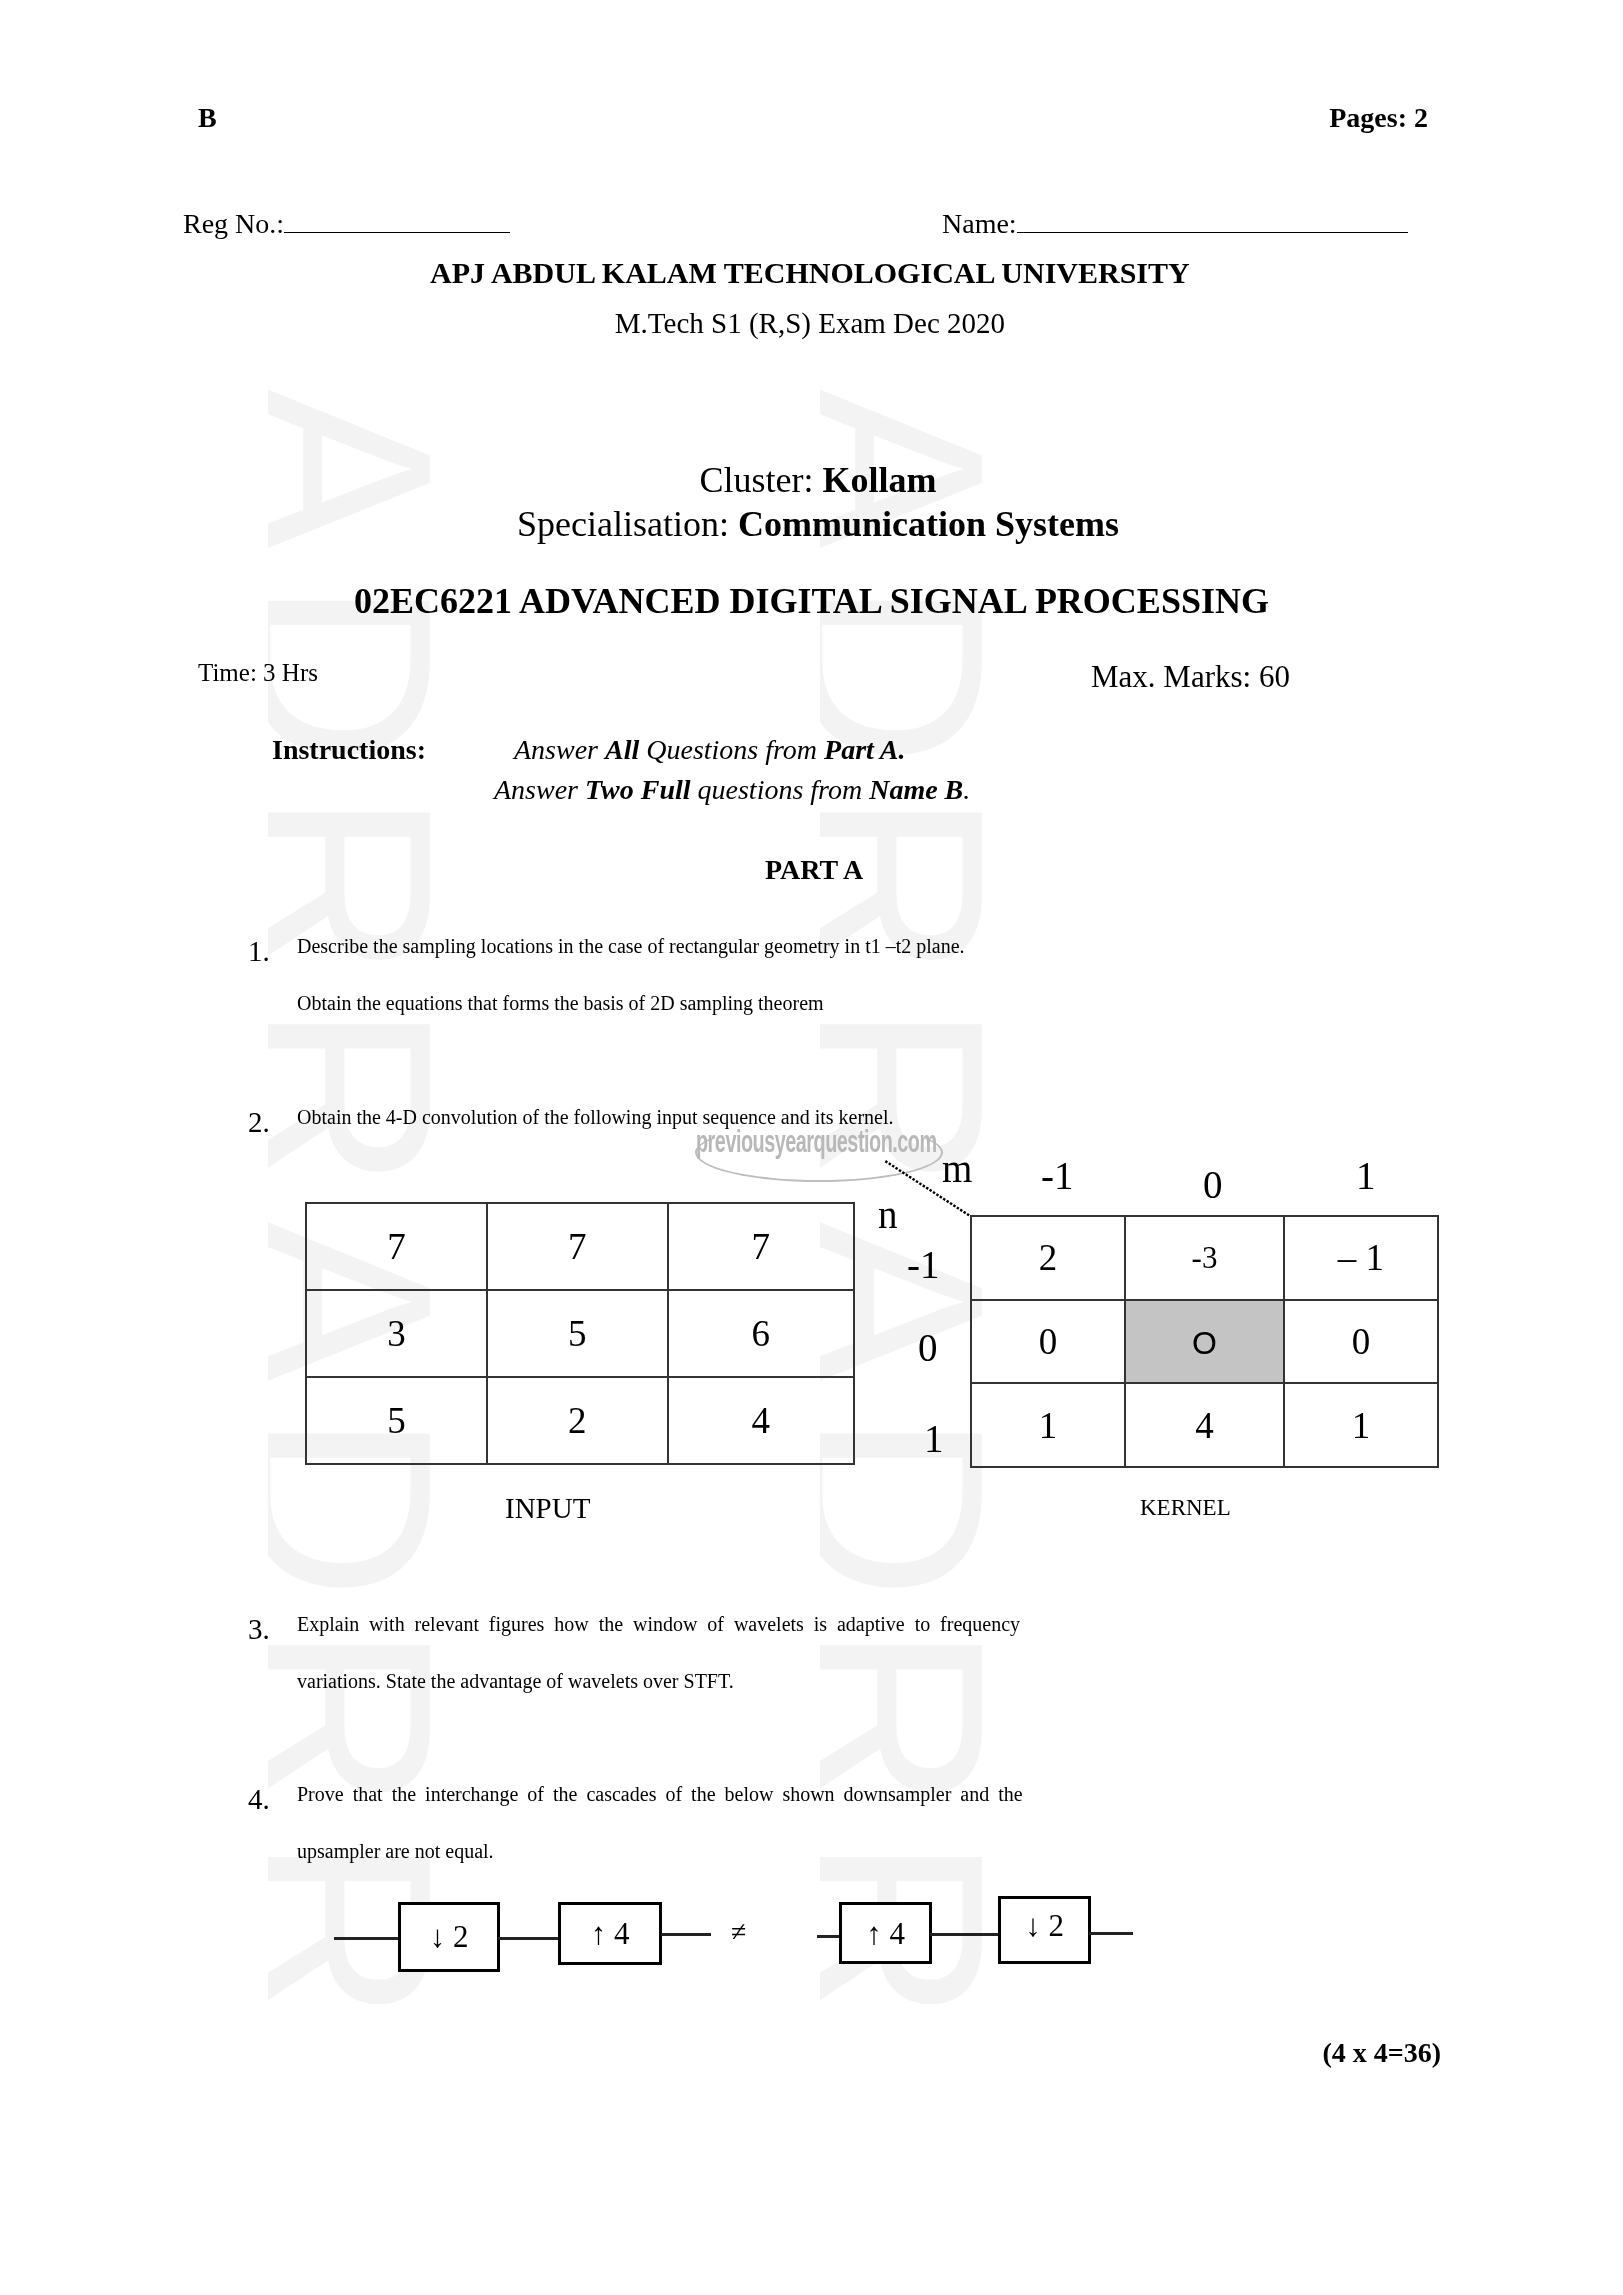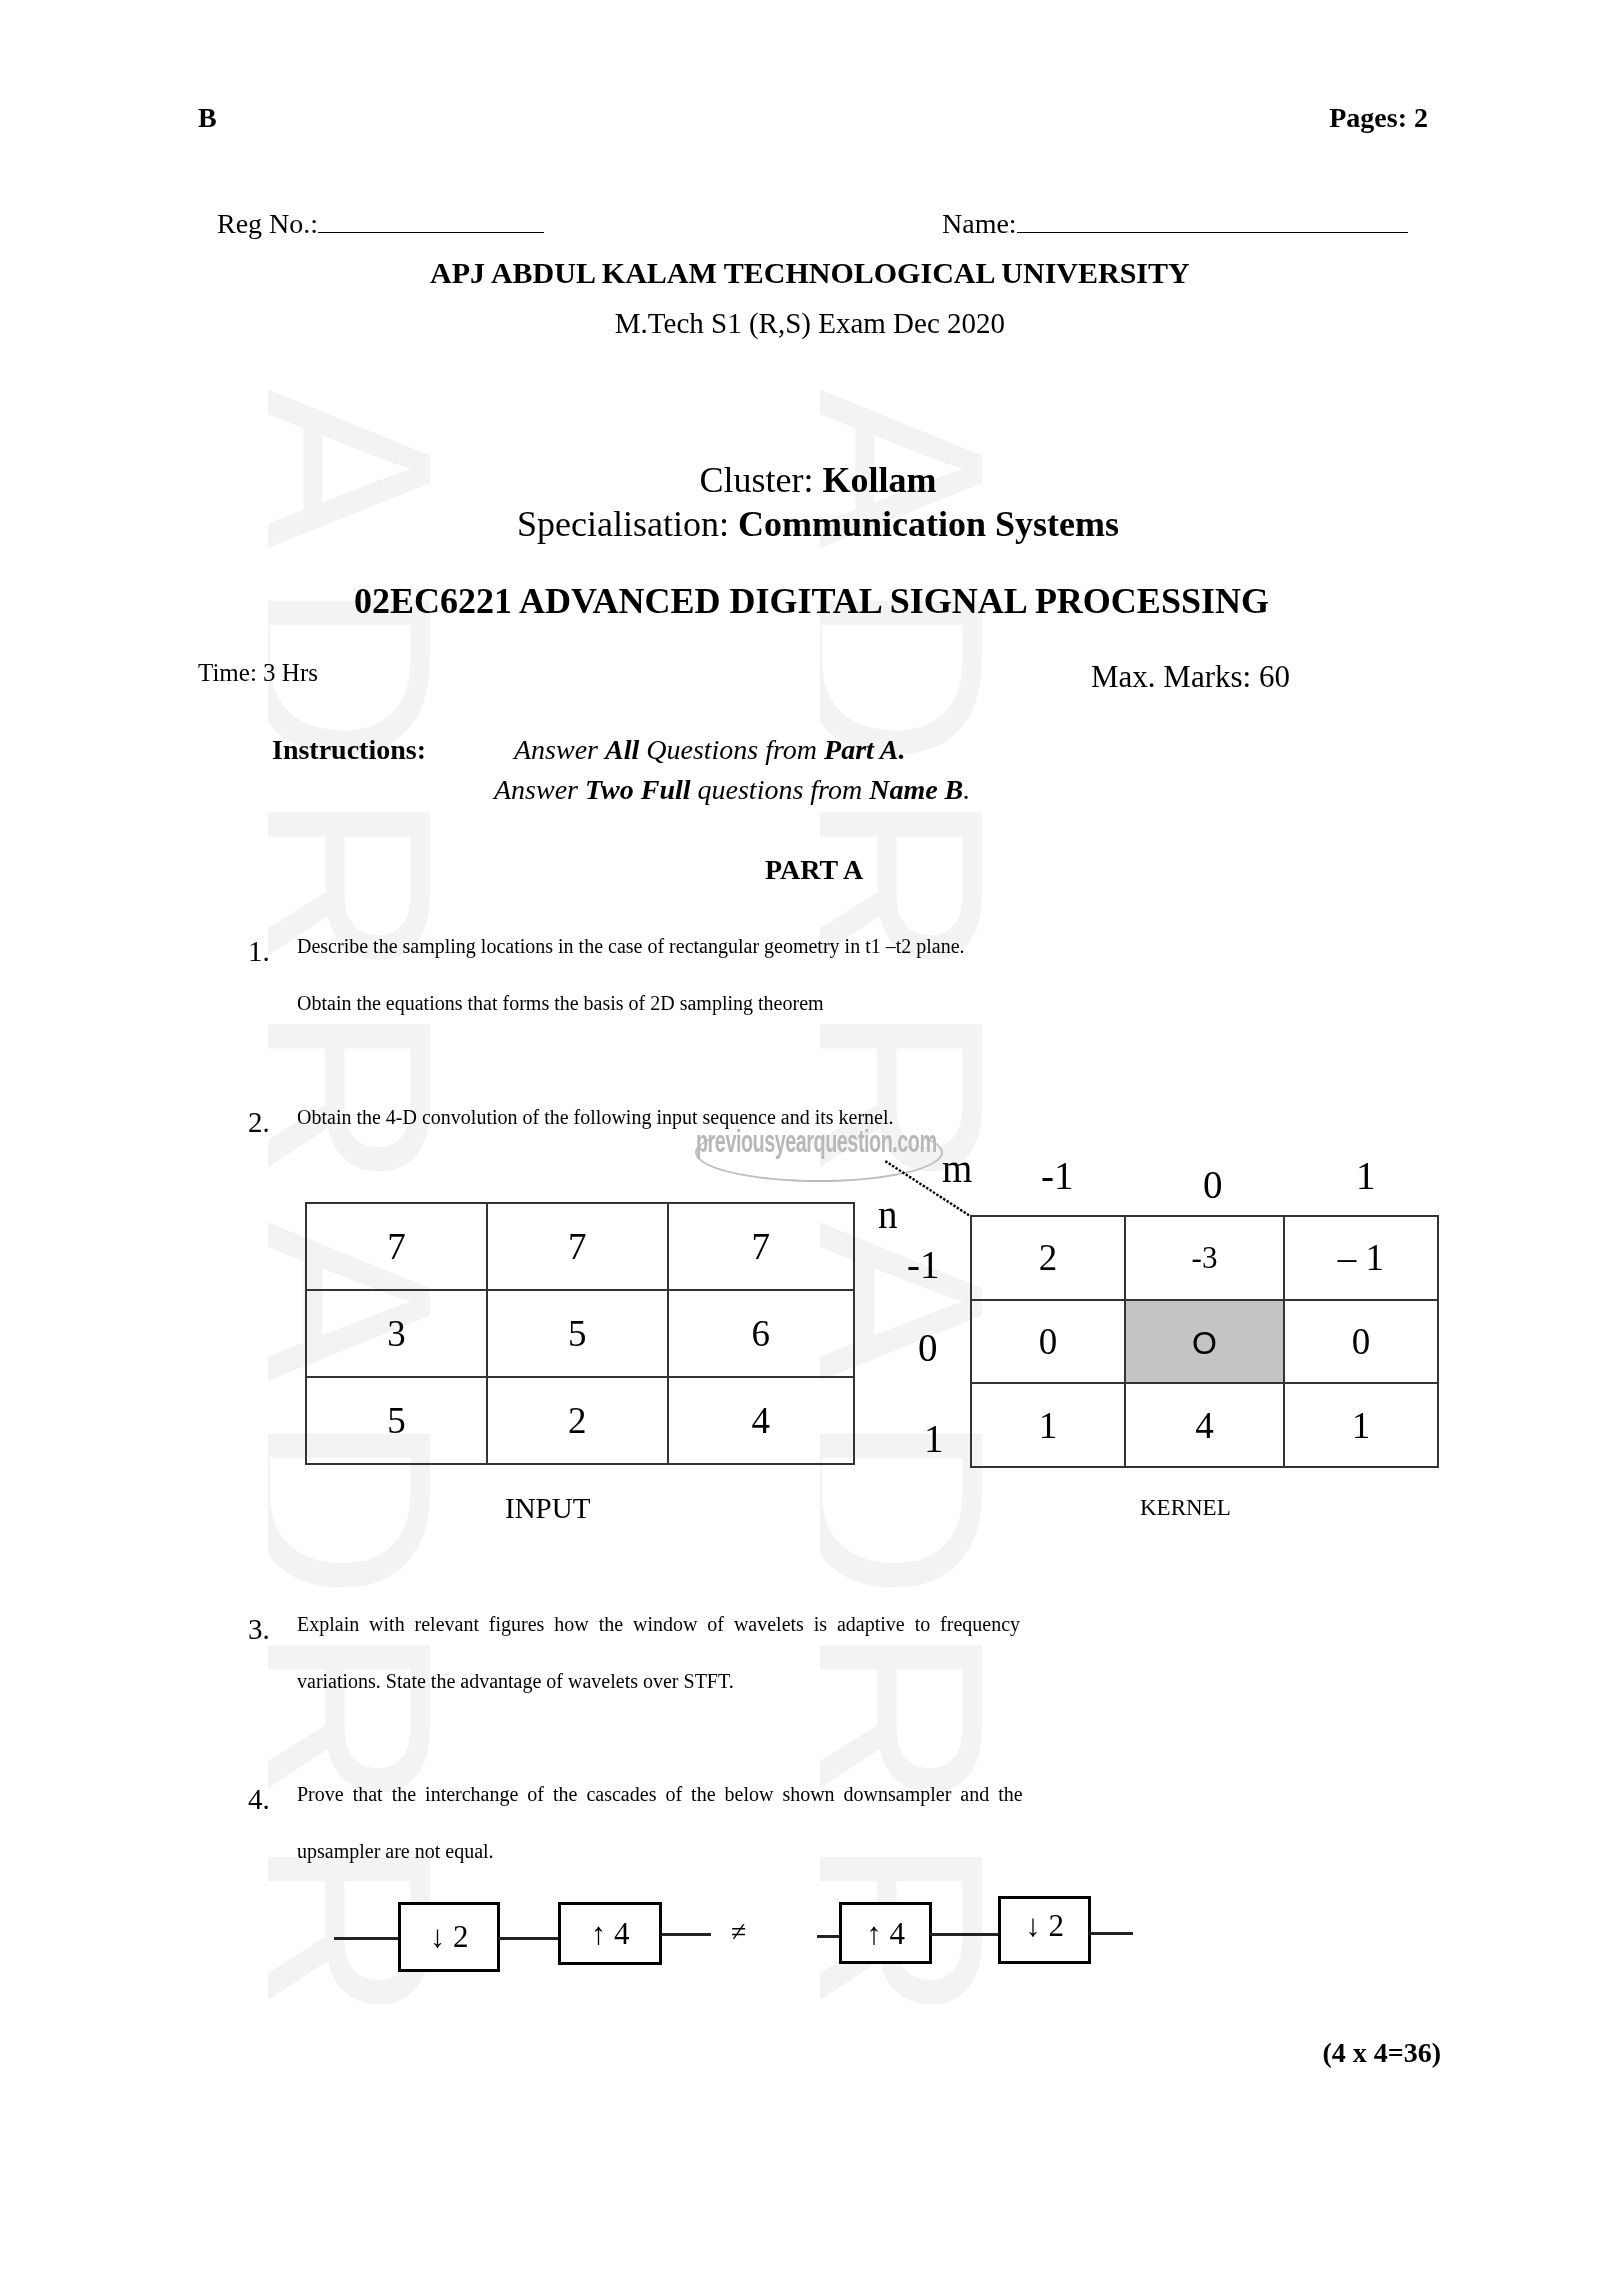--- a/index.html
+++ b/index.html
@@ -38,21 +38,21 @@
 <div class="wm-col" style="left:268px;">
   <div class="wm-text">ADRRADRR</div>
 </div>
 <div class="wm-col" style="left:820px;">
   <div class="wm-text">ADRRADRR</div>
 </div>
 
 <div class="abs bold t34" style="left:198px; top:102px;">B</div>
 <div class="abs bold t34" style="right:195px; top:102px;">Pages: 2</div>
 
-<div class="abs t34" style="left:217px; top:208px;">
+<div class="abs t34" style="left:183px; top:208px;">
   <span>Reg No.:</span><span class="line-blank" style="width:226px;"></span>
 </div>
 <div class="abs t34" style="left:942px; top:208px;">
   <span>Name:</span><span class="line-blank" style="width:391px;"></span>
 </div>
 
 <div class="abs center bold" style="top:256px; font-size:30px; left:-1.6px;">APJ ABDUL KALAM TECHNOLOGICAL UNIVERSITY</div>
 <div class="abs center" style="top:307px; font-size:29px; left:-1.6px;">M.Tech S1 (R,S) Exam Dec 2020</div>
 
 <div class="abs center" style="top:459px; font-size:36px; left:6.5px;">

